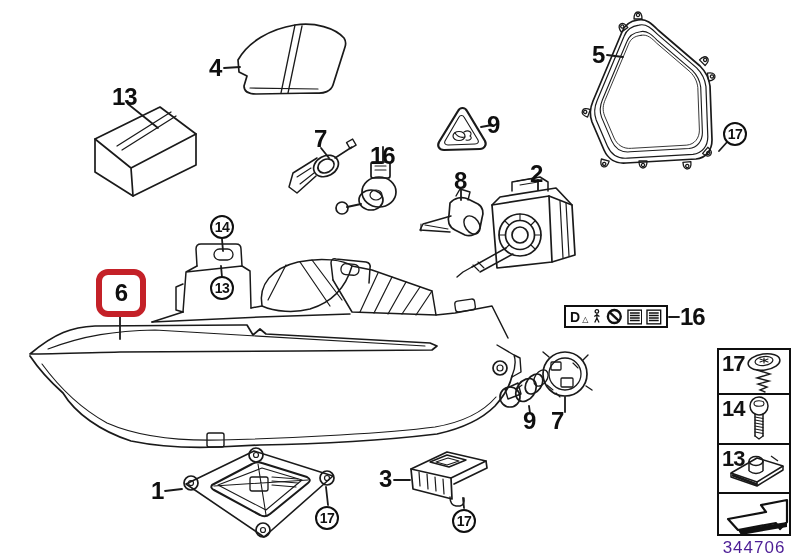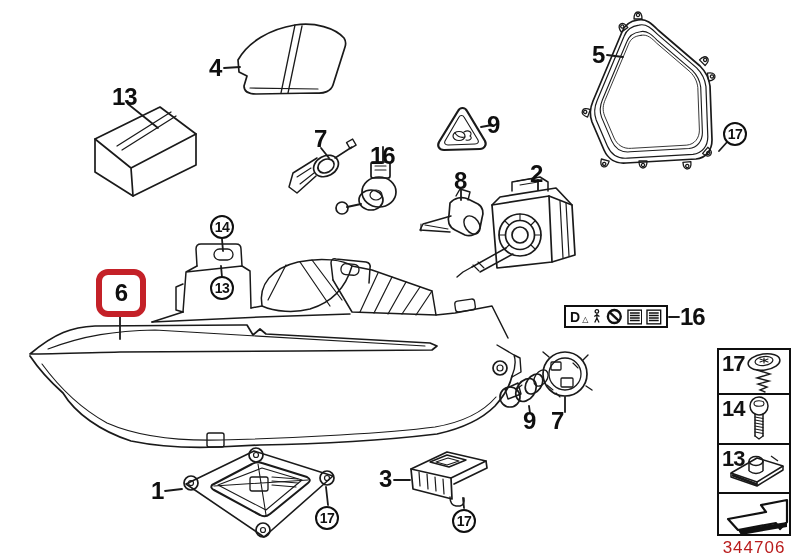--- a/index.html
+++ b/index.html
@@ -32,21 +32,21 @@
   .plate .tri{font-size:8px;line-height:1;margin-left:-2px;margin-top:6px;}
   .legend{
     position:absolute;left:717px;top:348px;width:74px;height:188px;background:#fff;
     border:2px solid #0f0f0f;box-sizing:border-box;display:flex;flex-direction:column;
   }
   .lcell{position:relative;border-bottom:2px solid #0f0f0f;flex:0 0 auto;}
   .lcell:last-child{border-bottom:none;flex:1 1 auto;}
   .lnum{position:absolute;left:3px;top:1px;font-weight:bold;font-size:22px;letter-spacing:-1px;}
   .docnum{
     position:absolute;left:717px;top:538px;width:74px;text-align:center;
-    font-size:17px;color:#b91c1c;letter-spacing:1px;
+    font-size:17px;color:#4c1d95;letter-spacing:1px;
   }
 </style>
 </head>
 <body>
 
 <div class="stage">
 
   <svg class="art" width="800" height="560" viewBox="0 0 800 560" fill="none" stroke="#1a1a1a" stroke-width="1.7" stroke-linecap="round" stroke-linejoin="round">
 
     <g>

